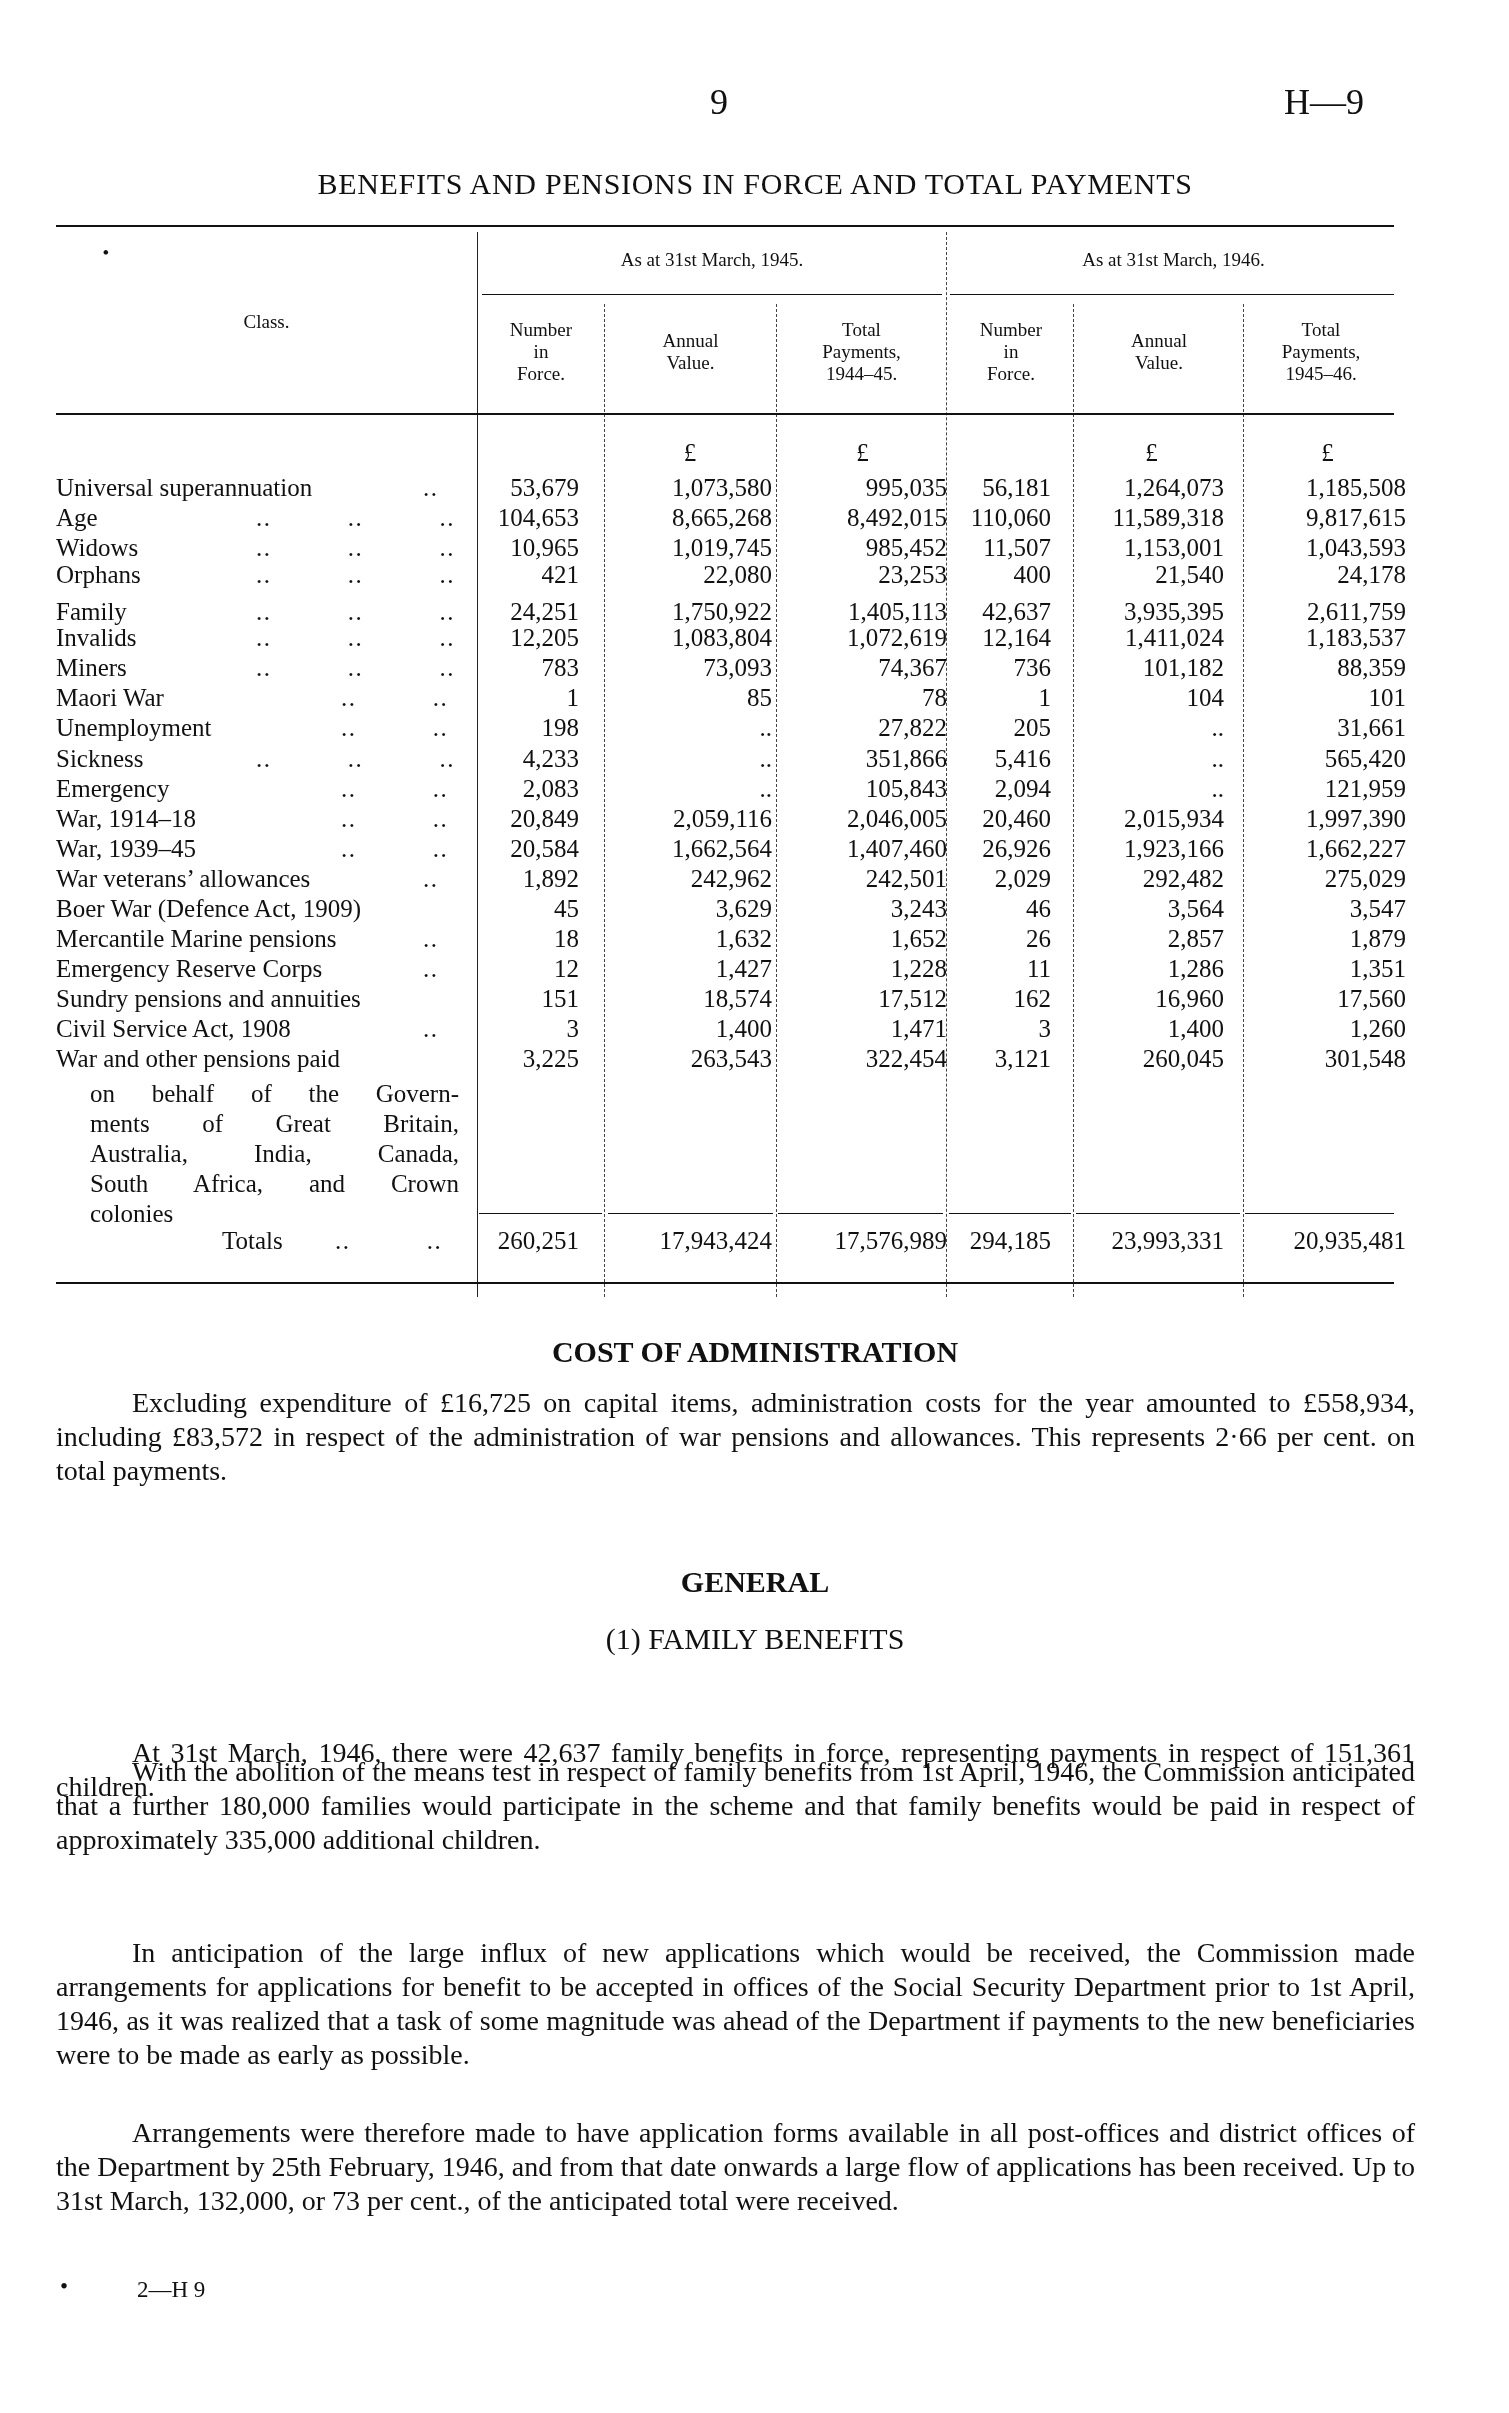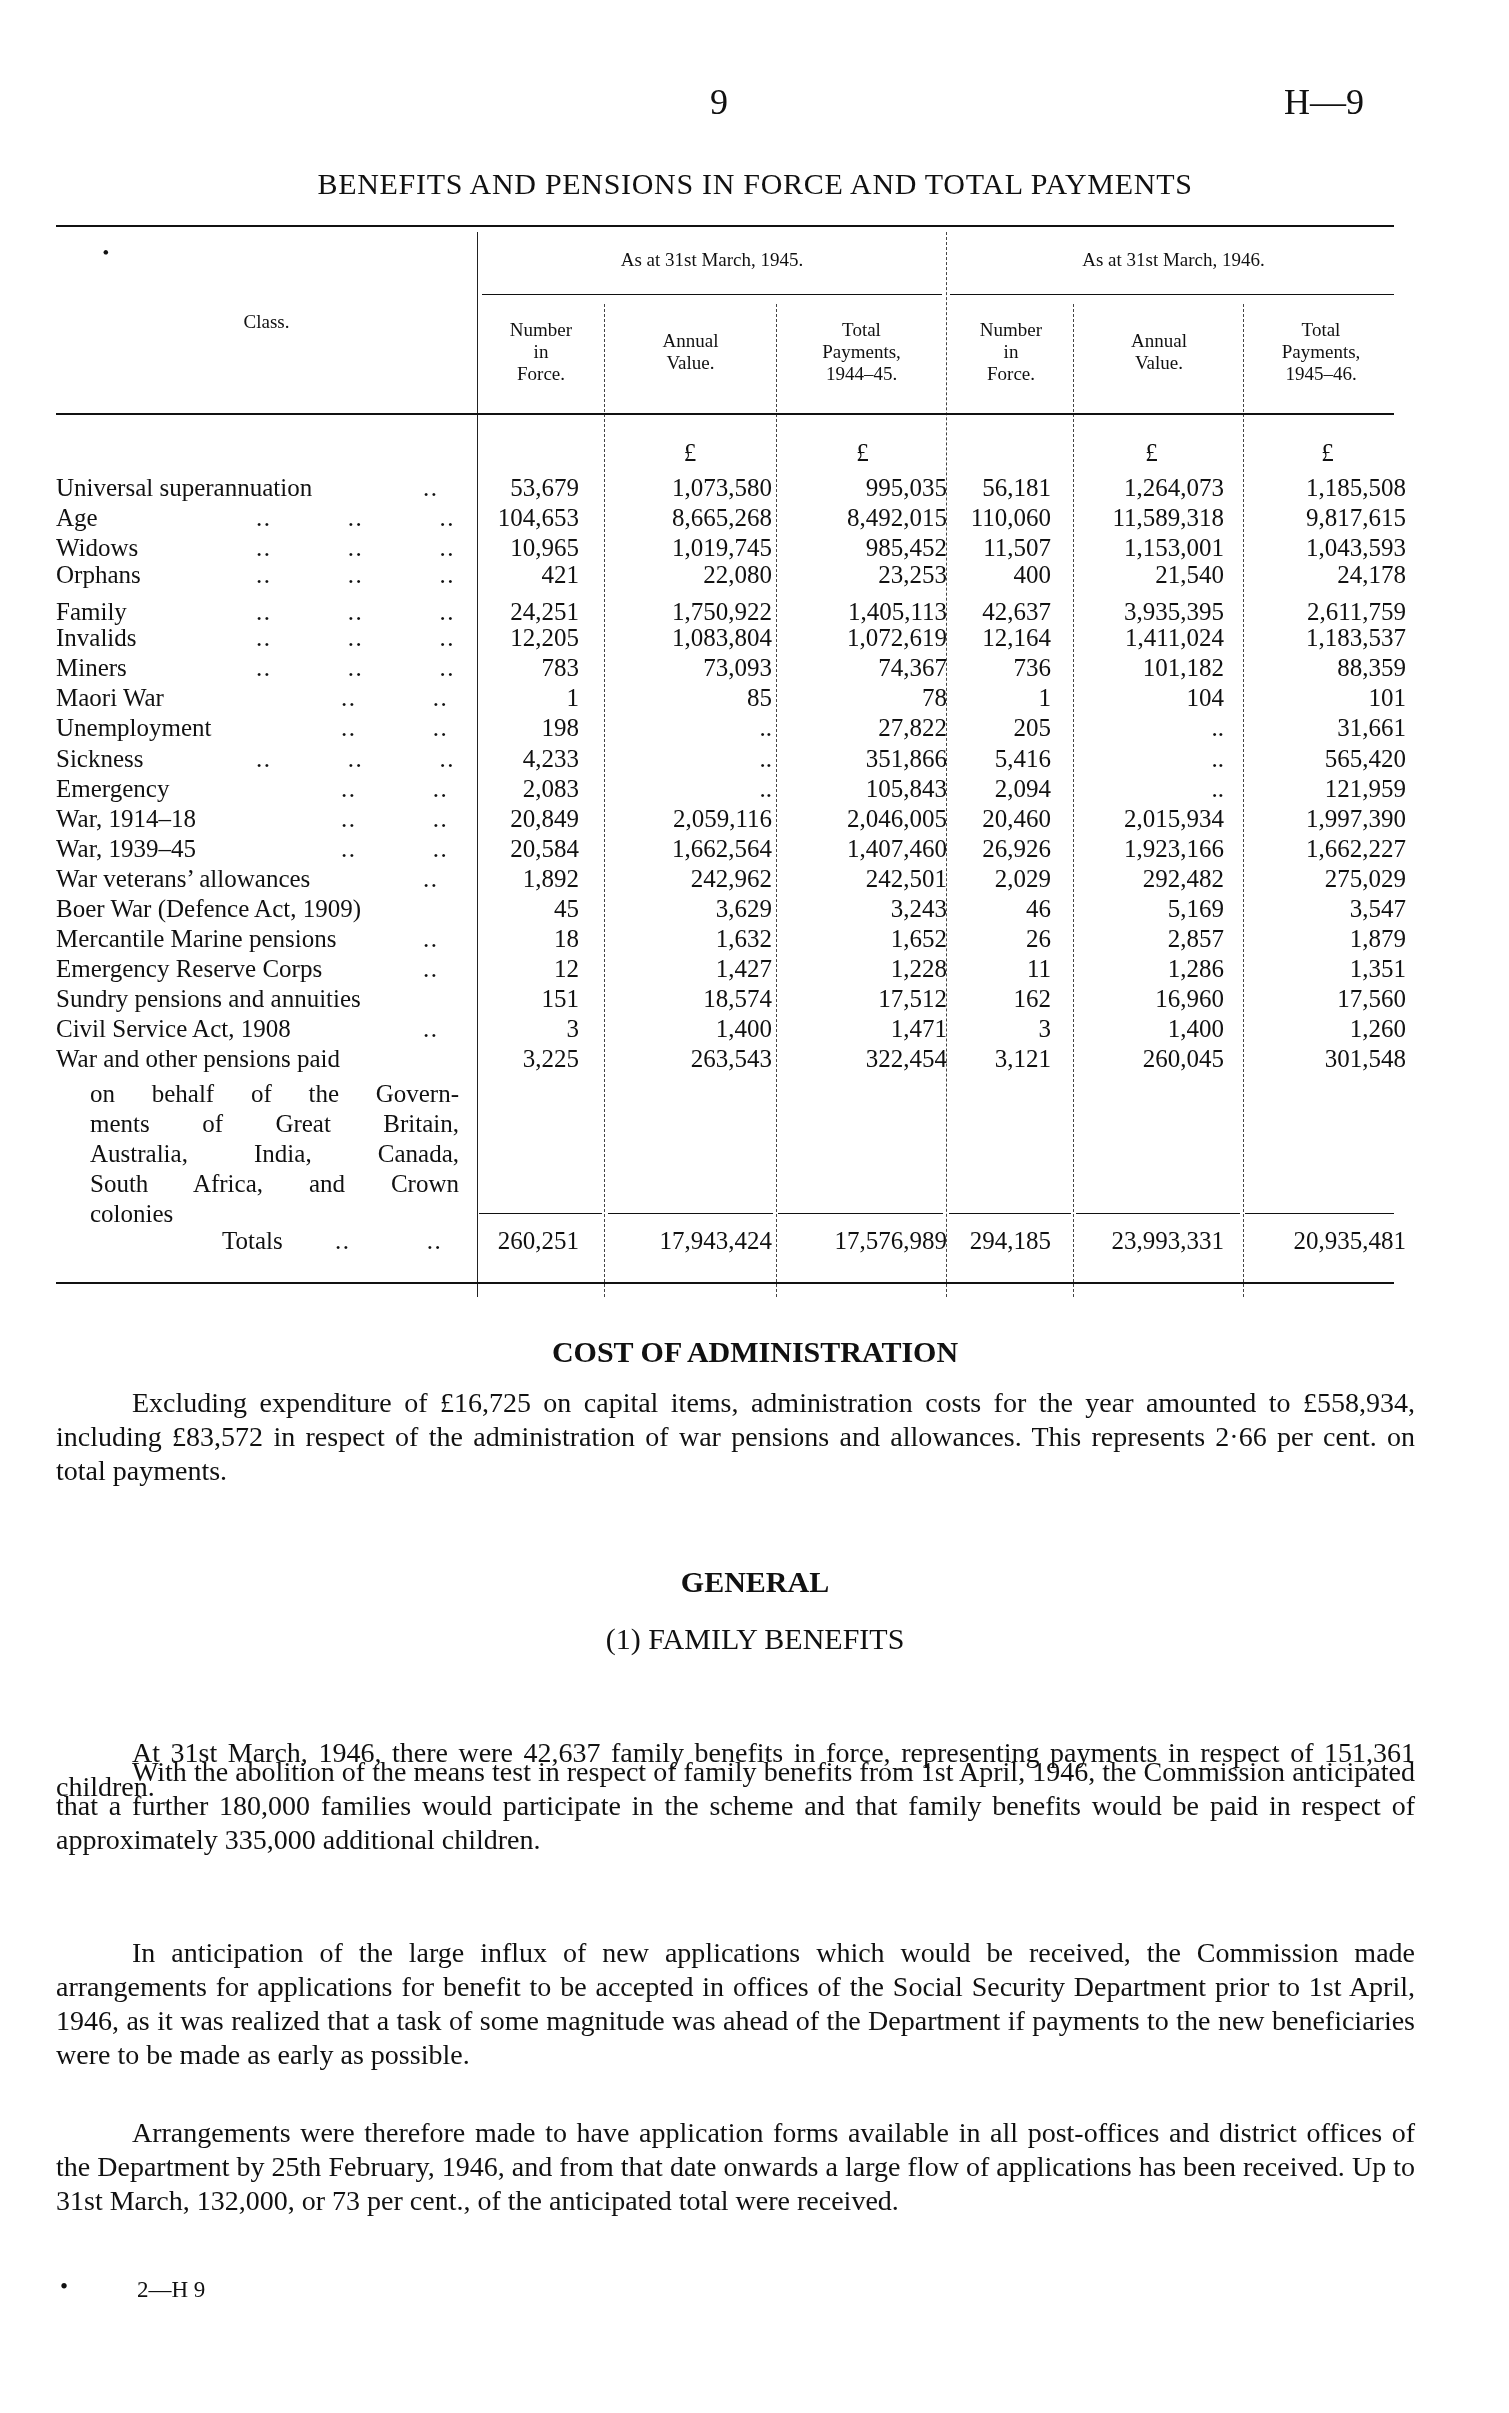--- a/index.html
+++ b/index.html
@@ -236,21 +236,21 @@
         <span class="num c4">2,029</span>
         <span class="num c5">292,482</span>
         <span class="num c6">275,029</span>
       </div>
       <div class="row" style="top: 894px; width: 1510px;">
         <span class="cls">Boer War (Defence Act, 1909)</span>
         <span class="num c1">45</span>
         <span class="num c2">3,629</span>
         <span class="num c3">3,243</span>
         <span class="num c4">46</span>
-        <span class="num c5">5,169</span>
+        <span class="num c5">3,564</span>
         <span class="num c6">3,547</span>
       </div>
       <div class="row" style="top: 924px; width: 1510px;">
         <span class="cls">Mercantile Marine pensions</span>
         <span class="dots" style="left: 423px; white-space: pre;">..</span>
         <span class="num c1">18</span>
         <span class="num c2">1,632</span>
         <span class="num c3">1,652</span>
         <span class="num c4">26</span>
         <span class="num c5">2,857</span>

